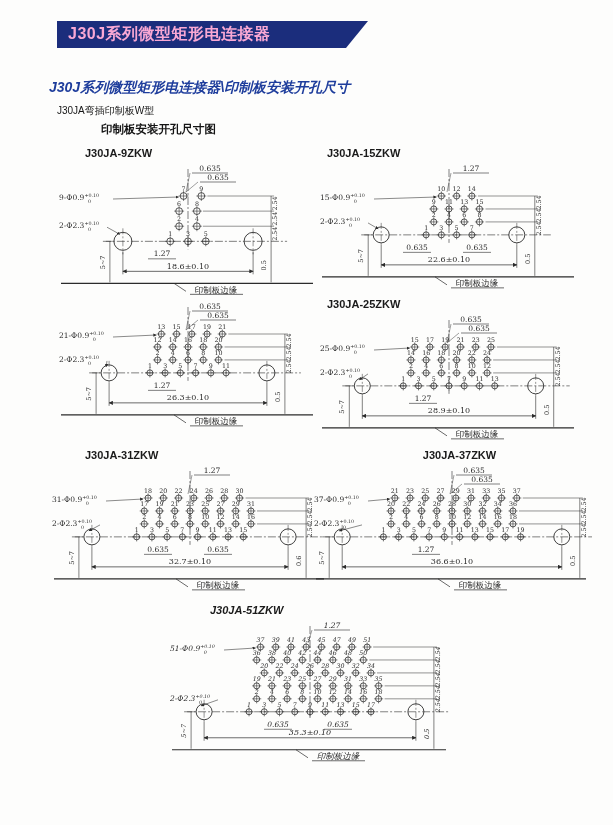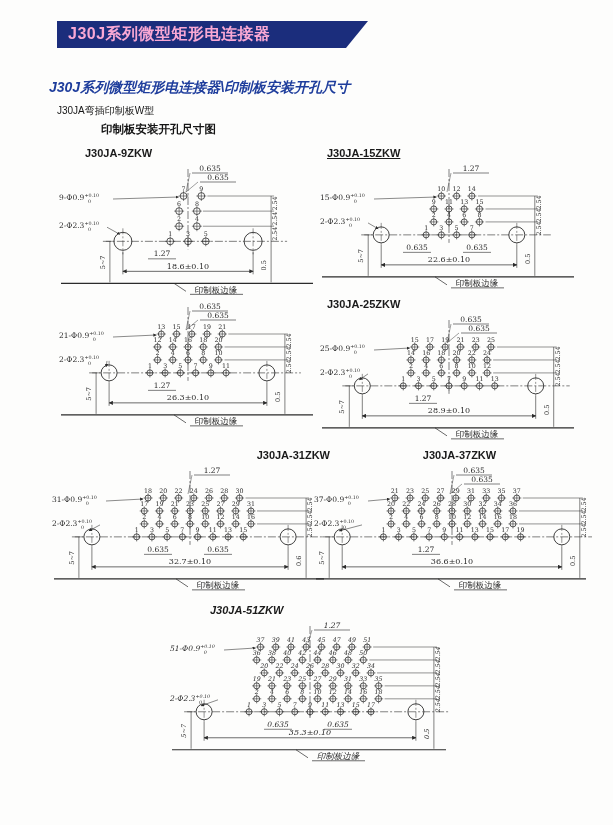--- a/index.html
+++ b/index.html
@@ -119,21 +119,21 @@
         <text x="161" y="20" font-size="7.5" text-anchor="middle">0.635</text>
         <line x1="143" y1="22" x2="179" y2="22" stroke="#2b2b2b" stroke-width="0.6"></line>
         <line x1="141" y1="22" x2="129" y2="32" stroke="#2b2b2b" stroke-width="0.45"></line>
         <text x="105" y="96.339" font-size="7.5" text-anchor="middle">1.27</text>
         <line x1="91" y1="98.839" x2="119" y2="98.839" stroke="#2b2b2b" stroke-width="0.6"></line>
         <text x="2" y="40" font-size="7.5" text-anchor="start"><tspan>9-Φ0.9</tspan><tspan dy="-3.2" font-size="4.8">+0.10</tspan><tspan dx="-11" dy="6" font-size="4.8">0</tspan></text>
         <line x1="56" y1="39" x2="121.555" y2="37" stroke="#2b2b2b" stroke-width="0.55" marker-end="url(#ar0)"></line>
         <text x="2" y="68.226" font-size="7.5" text-anchor="start"><tspan>2-Φ2.3</tspan><tspan dy="-3.2" font-size="4.8">+0.10</tspan><tspan dx="-11" dy="6" font-size="4.8">0</tspan></text>
         <line x1="50" y1="67.226" x2="62.89999999999999" y2="74.339" stroke="#2b2b2b" stroke-width="0.55" marker-end="url(#ar0)"></line>
       </svg></div>
-    <div class="diagram-block" style="left: 318px; top: 147px; width: 262px; height: 152px;"><div class="diagram-title" style="padding-left: 9px; text-decoration: underline;">J30JA-15ZKW</div><svg width="262" height="138" viewBox="0 0 262 138">
+    <div class="diagram-block" style="left: 318px; top: 147px; width: 262px; height: 152px;"><div class="diagram-title" style="padding-left: 9px;">J30JA-15ZKW</div><svg width="262" height="138" viewBox="0 0 262 138">
         <defs>
           <marker id="ar1" viewBox="0 0 10 10" refX="9" refY="5" markerWidth="6" markerHeight="6" orient="auto-start-reverse">
             <path d="M0,0L10,5L0,10z" fill="#2b2b2b"></path>
           </marker>
         </defs>
         <line x1="43.19999999999999" y1="74.862" x2="232.8" y2="74.862" stroke="#2b2b2b" stroke-width="0.6" stroke-dasharray="8 2 2 2"></line>
         <line x1="131" y1="9" x2="131" y2="82.862" stroke="#2b2b2b" stroke-width="0.6" stroke-dasharray="8 2 2 2"></line>
         <line x1="4" y1="116.862" x2="256" y2="116.862" stroke="#2b2b2b" stroke-width="1.1"></line>
         <line x1="117" y1="116.862" x2="129" y2="124.862" stroke="#2b2b2b" stroke-width="0.7"></line>
         <text x="159" y="126.362" font-size="8.5" text-anchor="middle">印制板边缘</text>
@@ -497,21 +497,21 @@
         <text x="161" y="20" font-size="7.5" text-anchor="middle">0.635</text>
         <line x1="143" y1="22" x2="179" y2="22" stroke="#2b2b2b" stroke-width="0.6"></line>
         <line x1="141" y1="22" x2="129" y2="32" stroke="#2b2b2b" stroke-width="0.45"></line>
         <text x="105" y="89.862" font-size="7.5" text-anchor="middle">1.27</text>
         <line x1="91" y1="92.362" x2="119" y2="92.362" stroke="#2b2b2b" stroke-width="0.6"></line>
         <text x="2" y="40" font-size="7.5" text-anchor="start"><tspan>25-Φ0.9</tspan><tspan dy="-3.2" font-size="4.8">+0.10</tspan><tspan dx="-11" dy="6" font-size="4.8">0</tspan></text>
         <line x1="56" y1="39" x2="91.71000000000001" y2="37" stroke="#2b2b2b" stroke-width="0.55" marker-end="url(#ar3)"></line>
         <text x="2" y="63.908" font-size="7.5" text-anchor="start"><tspan>2-Φ2.3</tspan><tspan dy="-3.2" font-size="4.8">+0.10</tspan><tspan dx="-11" dy="6" font-size="4.8">0</tspan></text>
         <line x1="50" y1="62.908" x2="41.30000000000001" y2="68.862" stroke="#2b2b2b" stroke-width="0.55" marker-end="url(#ar3)"></line>
       </svg></div>
-    <div class="diagram-block" style="left: 50px; top: 449px; width: 280px; height: 152px;"><div class="diagram-title" style="padding-left: 35px; text-align: right;">J30JA-31ZKW</div><svg width="280" height="138" viewBox="0 0 280 138">
+    <div class="diagram-block" style="left: 50px; top: 449px; width: 280px; height: 152px;"><div class="diagram-title" style="padding-left: 35px;">J30JA-31ZKW</div><svg width="280" height="138" viewBox="0 0 280 138">
         <defs>
           <marker id="ar4" viewBox="0 0 10 10" refX="9" refY="5" markerWidth="6" markerHeight="6" orient="auto-start-reverse">
             <path d="M0,0L10,5L0,10z" fill="#2b2b2b"></path>
           </marker>
         </defs>
         <line x1="21.89999999999999" y1="74.862" x2="272.1" y2="74.862" stroke="#2b2b2b" stroke-width="0.6" stroke-dasharray="8 2 2 2"></line>
         <line x1="140" y1="9" x2="140" y2="82.862" stroke="#2b2b2b" stroke-width="0.6" stroke-dasharray="8 2 2 2"></line>
         <line x1="4" y1="116.862" x2="274" y2="116.862" stroke="#2b2b2b" stroke-width="1.1"></line>
         <line x1="126" y1="116.862" x2="138" y2="124.862" stroke="#2b2b2b" stroke-width="0.7"></line>
         <text x="168" y="126.362" font-size="8.5" text-anchor="middle">印制板边缘</text>

